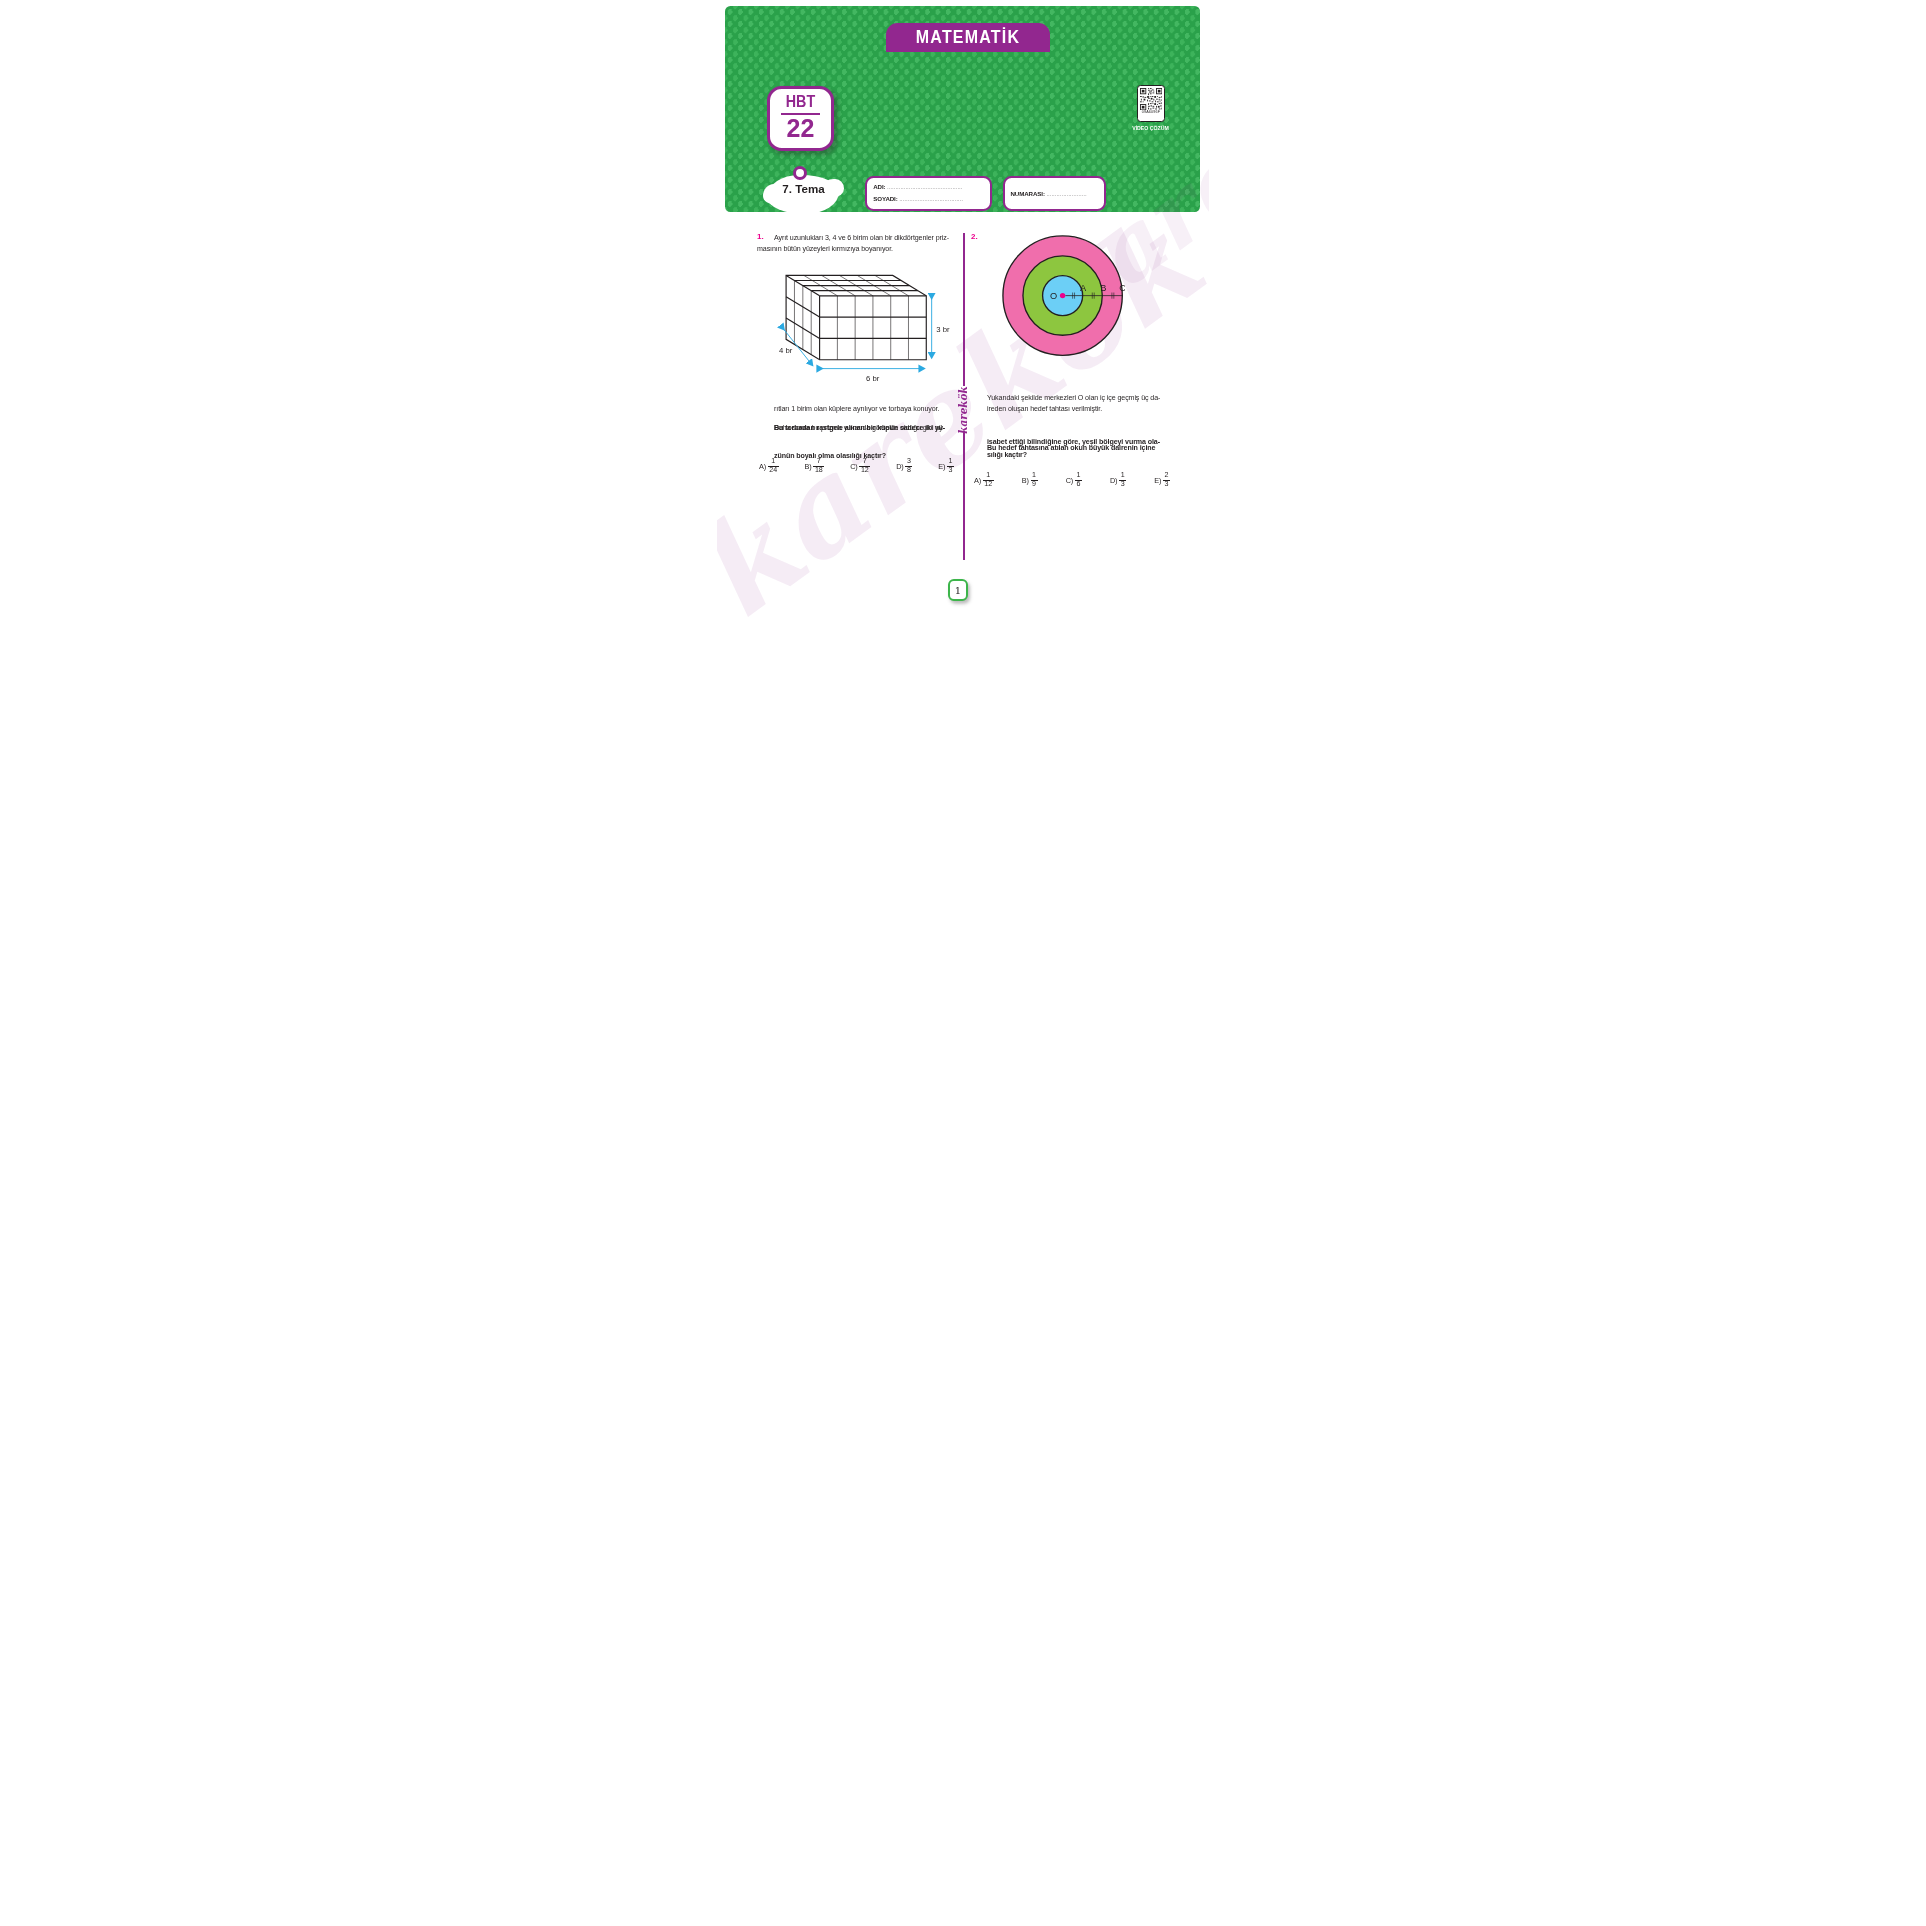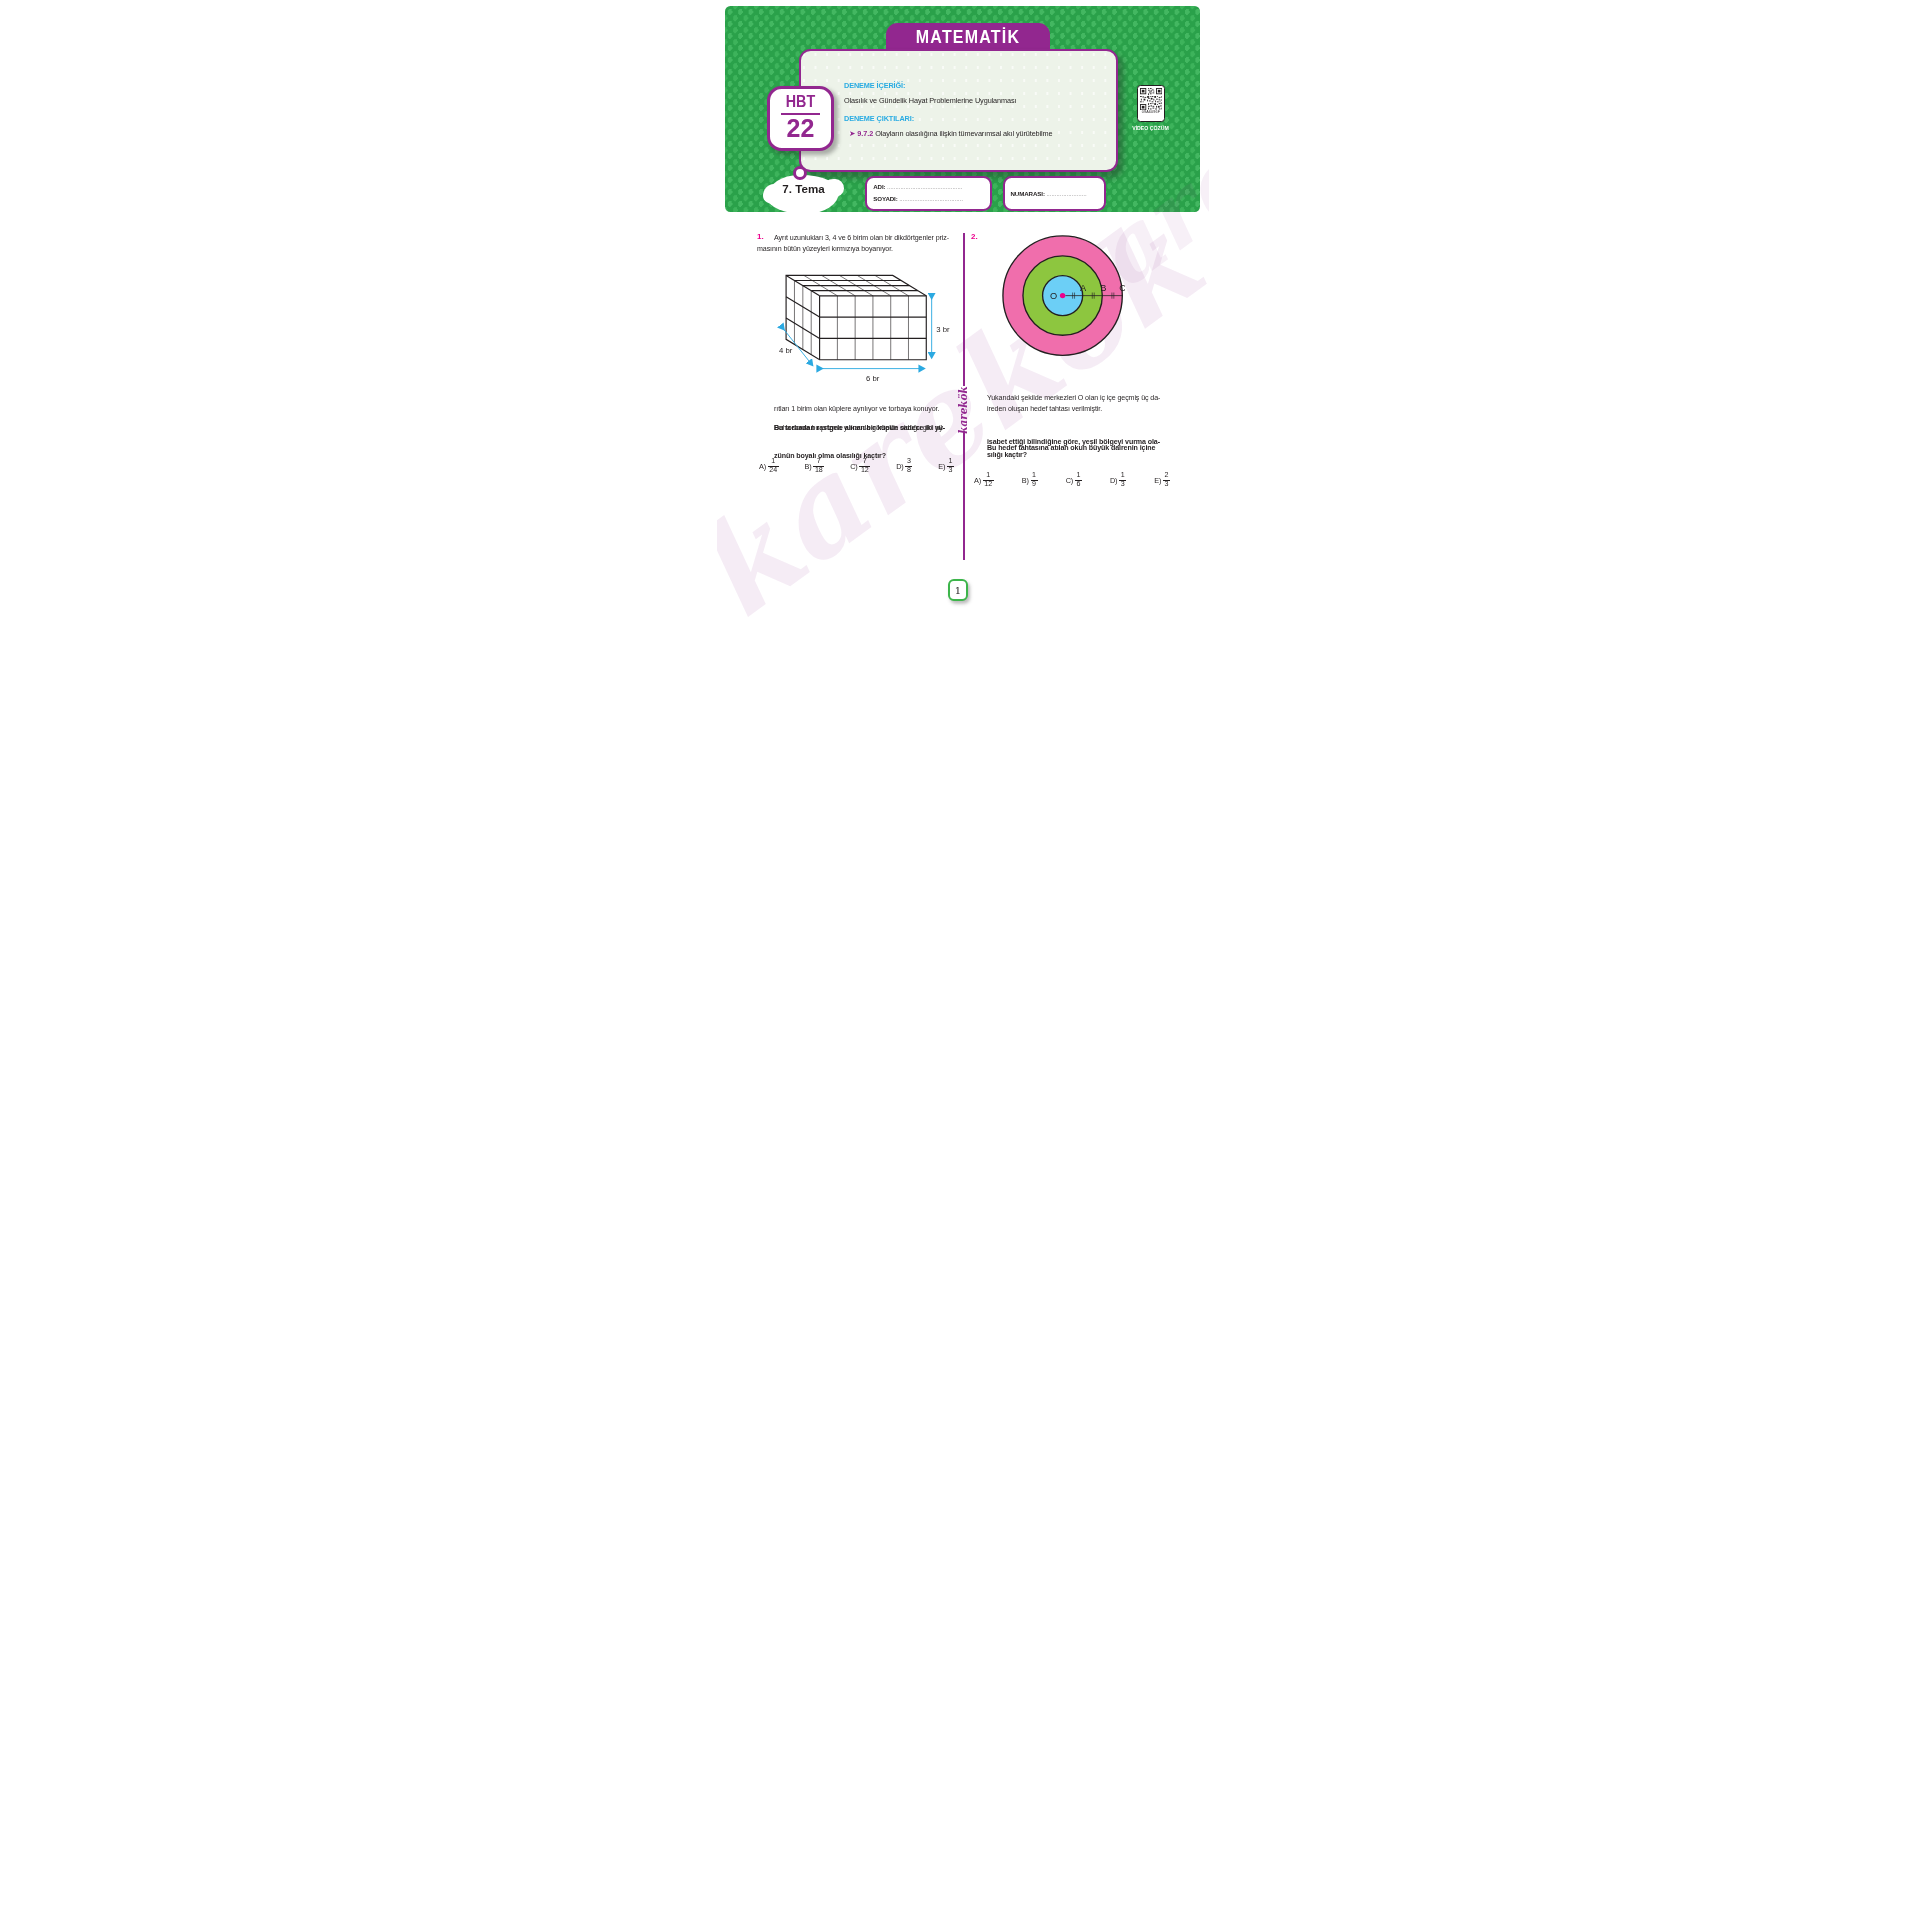--- a/index.html
+++ b/index.html
@@ -86,30 +86,20 @@
 <body>
 
 <div id="page">
 
   <div class="abs header-green"></div>
 
   <div class="abs mat-tab">
     <span>MATEMATİK</span>
   </div>
 
-  <div class="abs info-card">
-    <div class="abs lbl-blue" style="left:43px;top:30px;">DENEME İÇERİĞİ:</div>
-    <div class="abs card-text" style="left:43px;top:45px;">Olasılık ve Gündelik Hayat Problemlerine Uygulanması</div>
-    <div class="abs lbl-blue" style="left:43px;top:63px;">DENEME ÇIKTILARI:</div>
-    <div class="abs" style="left:48px;top:78px;">
-      <span class="outcome-arrow">➤</span>
-      <span class="outcome-code">9.7.2</span>
-      <span class="card-text">Olayların olasılığına ilişkin tümevarımsal akıl yürütebilme</span>
-    </div>
-  </div>
 
   <div class="abs badge">
     <div class="hbt">HBT</div>
     <div class="rule"></div>
     <div class="num">22</div>
   </div>
 
   <div class="abs pin-ring"></div>
 
   <div class="abs tema-splash"></div>

